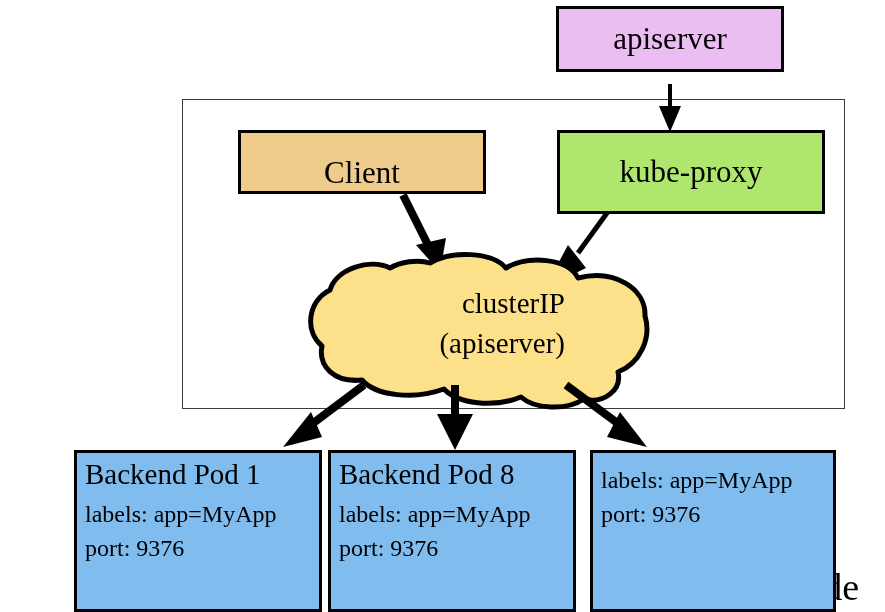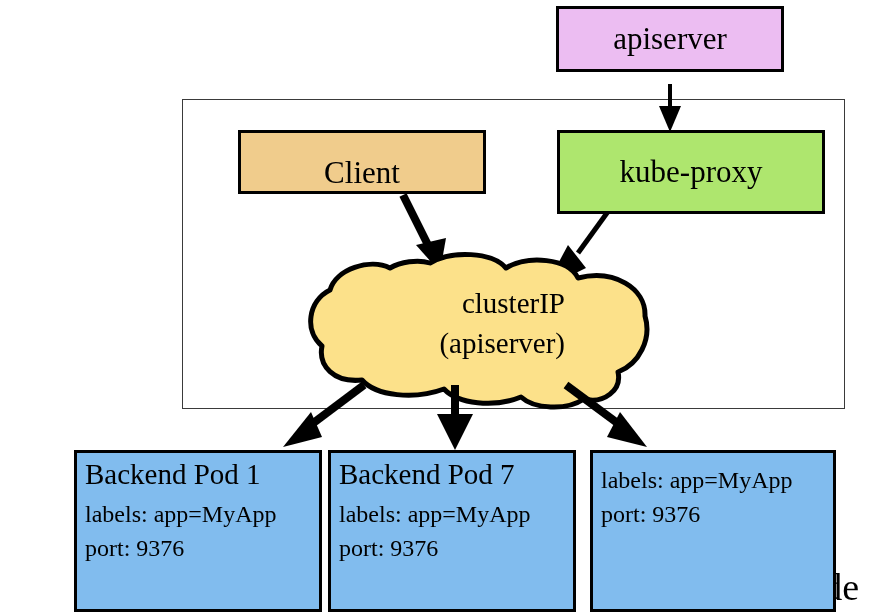--- a/index.html
+++ b/index.html
@@ -190,21 +190,21 @@
 
   <div id="node-label">Node</div>
 
   <div class="pod-box" id="pod-1">
     <div class="pod-title">Backend Pod 1</div>
     <div class="pod-meta">labels: app=MyApp</div>
     <div class="pod-meta" style="margin-top:2px">port: 9376</div>
   </div>
 
   <div class="pod-box" id="pod-2">
-    <div class="pod-title">Backend Pod 7</div>
+    <div class="pod-title">Backend Pod 8</div>
     <div class="pod-meta">labels: app=MyApp</div>
     <div class="pod-meta" style="margin-top:2px">port: 9376</div>
   </div>
 
   <div class="pod-box" id="pod-3">
     <div class="pod-meta">labels: app=MyApp</div>
     <div class="pod-meta" style="margin-top:2px">port: 9376</div>
   </div>
 
 </div>

